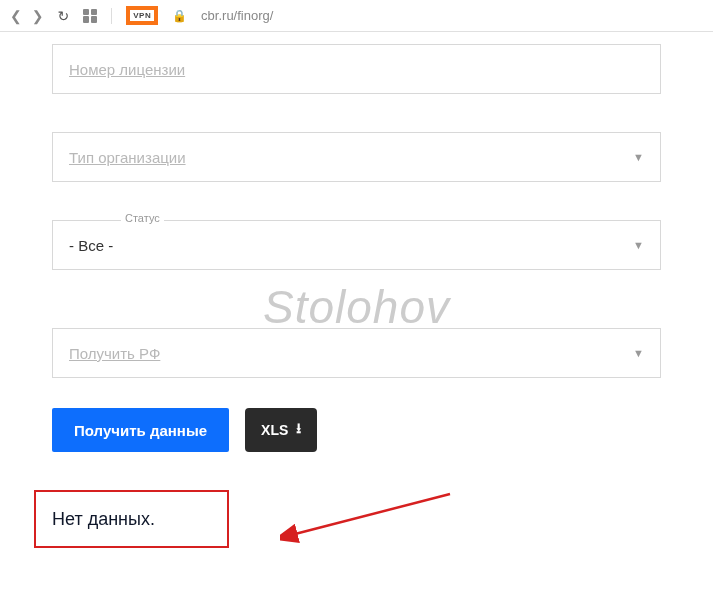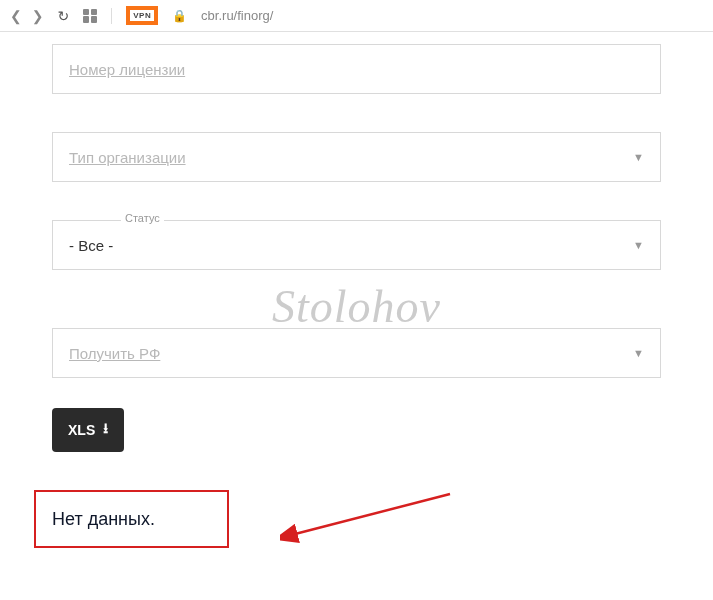--- a/index.html
+++ b/index.html
@@ -127,21 +127,21 @@
       padding-left: 16px;
       font-size: 18px;
       color: #0f172a;
       margin-left: -18px;
     }
     .watermark {
       position: absolute;
       top: 248px;
       left: 50%;
       transform: translateX(-50%);
-      font-family: Liberation Serif, serif;
+      font-family: Liberation Sans, sans-serif;
       font-style: italic;
       font-size: 46px;
       color: #ccc;
       font-weight: 500;
       pointer-events: none;
       user-select: none;
       letter-spacing: 1px;
     }
     .arrow-annot {
       position: absolute;
@@ -187,20 +187,21 @@
     <span class="field-value" style="flex:1">- Все -</span>
     <span class="chevron">▼</span>
   </div>
 
   <div class="field gap-subject">
     <span class="placeholder">Получить РФ</span>
     <span class="chevron">▼</span>
   </div>
 
   <div class="actions">
+    <button class="btn-primary">Получить данные</button>
     <button class="btn-dark">
       <span>XLS</span>
       <span class="dl-icon">⭳</span>
     </button>
   </div>
 
   <div class="result-box">Нет данных.</div>
 
   <div class="watermark">Stolohov</div>
 

